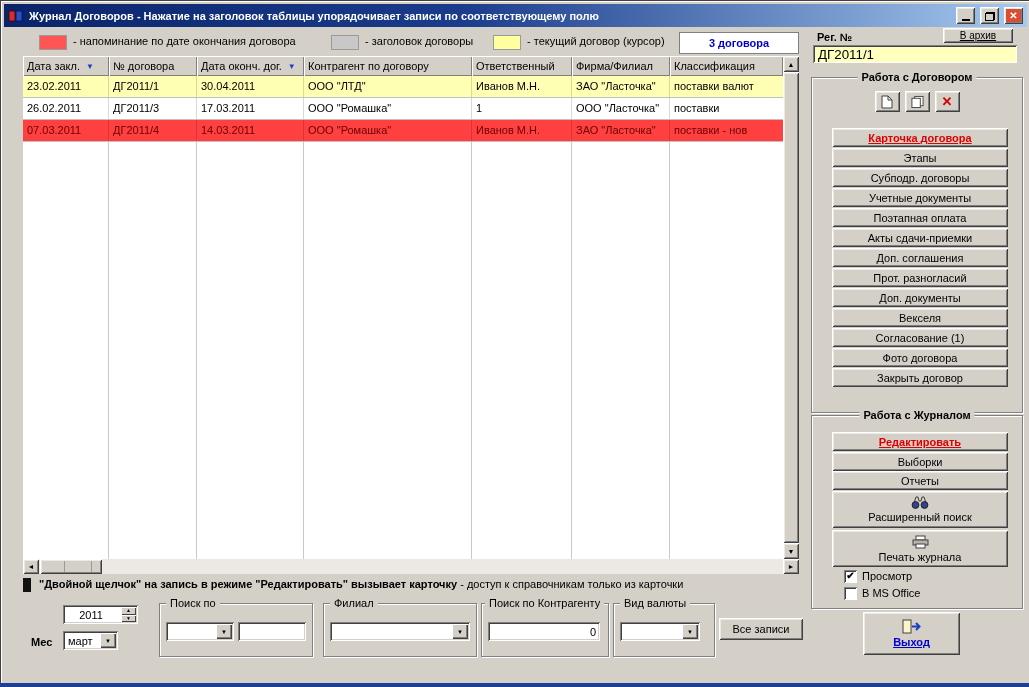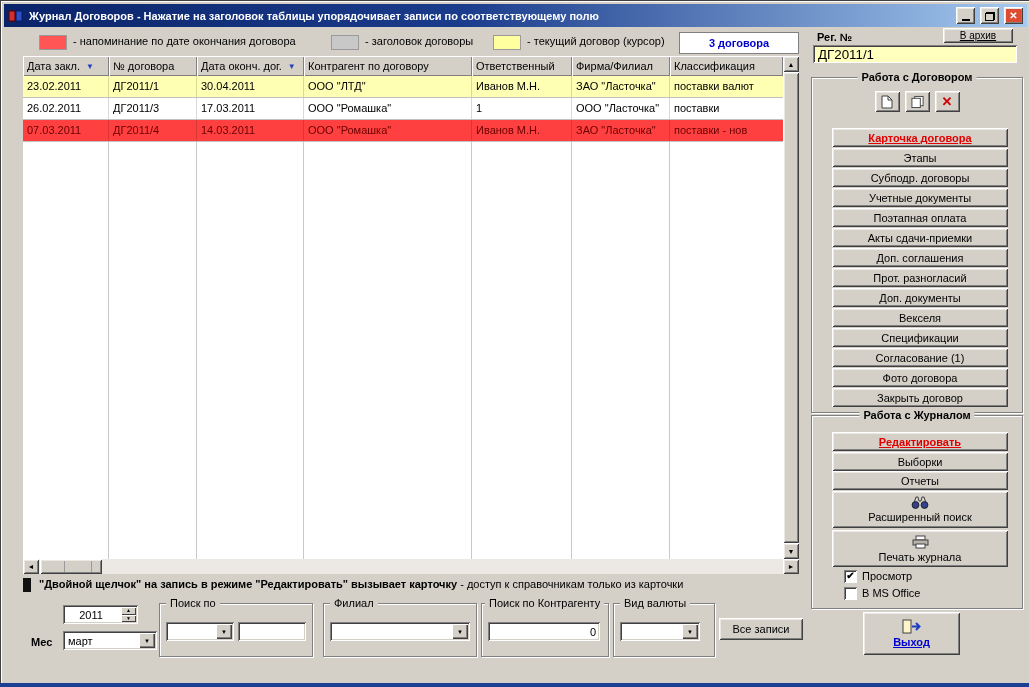--- a/index.html
+++ b/index.html
@@ -253,21 +253,20 @@
     <div class="stack" id="contractButtons">
         <button class="btn3d">Этапы</button>
         <button class="btn3d">Субподр. договоры</button>
         <button class="btn3d">Учетные документы</button>
         <button class="btn3d">Поэтапная оплата</button>
         <button class="btn3d">Акты сдачи-приемки</button>
         <button class="btn3d">Доп. соглашения</button>
         <button class="btn3d">Прот. разногласий</button>
         <button class="btn3d">Доп. документы</button>
         <button class="btn3d">Векселя</button>
-        <button class="btn3d">Спецификации</button>
         <button class="btn3d">Согласование (1)</button>
         <button class="btn3d">Фото договора</button>
         <button class="btn3d">Закрыть договор</button>
       </div>
   </div>
 
   <div class="group" style="left:810px;top:414px;width:210px;height:192px;">
     <span class="gtitle center">Работа с Журналом</span>
     <button class="pbtn btn3d" style="top:16px;"><span class="red-link">Редактировать</span></button>
     <button class="pbtn btn3d" style="top:36px;">Выборки</button>
@@ -300,21 +299,21 @@
 
   <div class="flabel" style="left:34px;top:607px;padding-left:36px;">Год</div>
   <div class="spinwrap abs" style="left:62px;top:604px;width:75px;height:19px;">
     <input value="2011" style="">
     <span class="spincol">
         <span>▲</span>
         <span>▼</span>
       </span>
   </div>
   <div class="flabel" style="left:30px;top:635px;">Мес</div>
-  <div class="combo abs" style="left:62px;top:630px;width:94px;height:19px;">
+  <div class="combo abs" style="left:62px;top:630px;width:55px;height:19px;">
     <span class="val">март</span>
     <span class="dd">▼</span>
   </div>
 
   <div class="group" style="left:158px;top:602px;width:152px;height:52px;">
     <span class="gtitle small" style="left:6px;">Поиск по</span>
     <div class="combo abs" style="left:6px;top:18px;width:68px;height:19px;">
       <span class="val"></span>
       <span class="dd">▼</span>
     </div>

